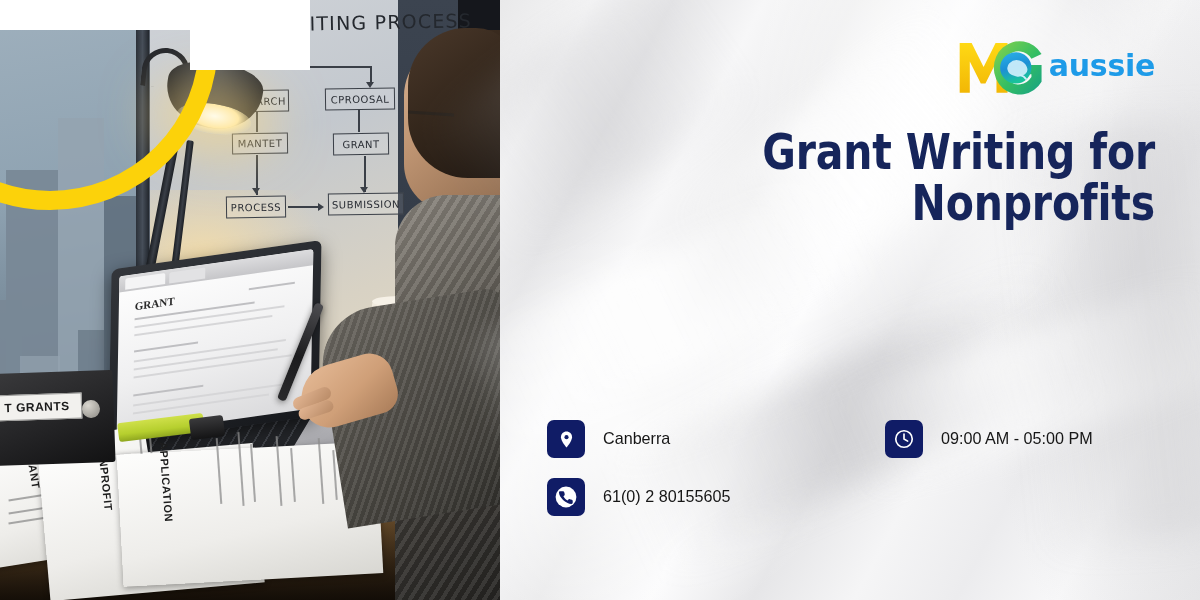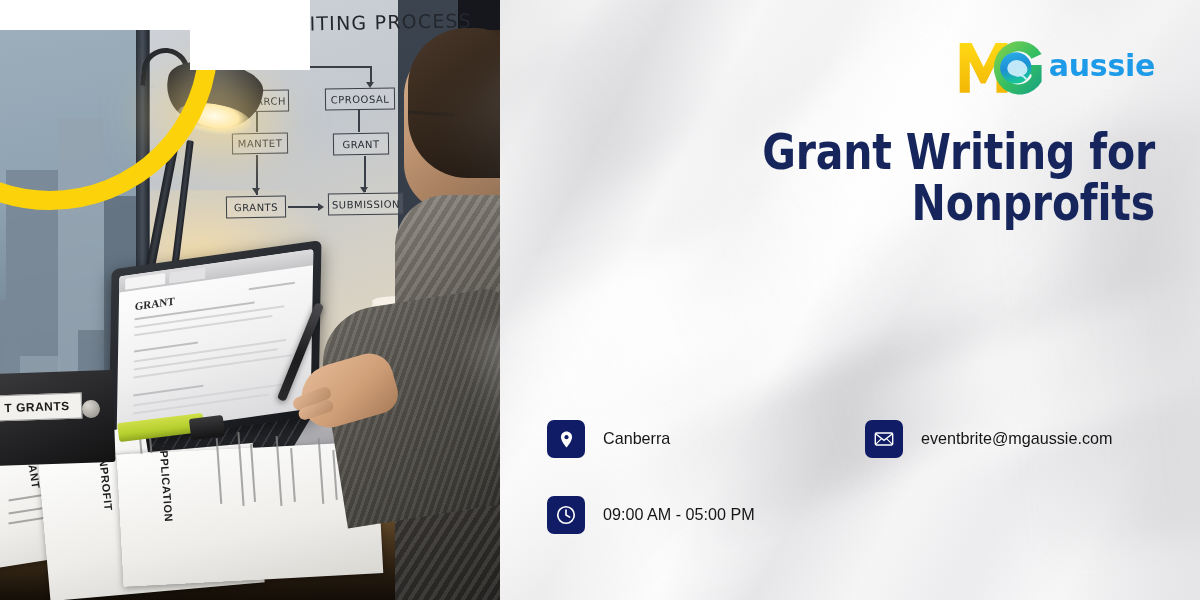--- a/index.html
+++ b/index.html
@@ -337,21 +337,21 @@
   }
   .yellow-bar span {
     margin-right:66px;
     font-family:"DejaVu Sans Condensed","Liberation Sans Narrow","Liberation Sans", sans-serif;
     font-size:28px; font-weight:700; color:#101010; letter-spacing:.2px;
     transform:scaleX(.94); transform-origin:right center;
   }
 
   .info-grid {
     position:absolute; left:547px; top:420px; width:620px; z-index:3;
-    display:grid; grid-template-columns:318px 300px; row-gap:38px;
+    display:grid; grid-template-columns:318px 300px; row-gap:38px;gap:20px;
   }
   .info-item { display:flex; align-items:center; gap:18px; }
   .info-icon {
     width:38px; height:38px; flex:0 0 38px;
     background:#101C66; border-radius:7px;
     display:flex; align-items:center; justify-content:center;
   }
   .info-text {
     font-size:17px; color:#161616; white-space:nowrap;
     font-family:"Liberation Sans", sans-serif;
@@ -384,21 +384,21 @@
     <div class="wb-line" style="left:240px; top:66px; width:132px; height:2px;"></div>
     <div class="wb-line" style="left:240px; top:66px; width:2px; height:18px;"></div>
     <div class="wb-line" style="left:370px; top:66px; width:2px; height:18px;"></div>
     <div class="wb-arrow" style="left:236px; top:82px;"></div>
     <div class="wb-arrow" style="left:366px; top:82px;"></div>
 
     <div class="wb-box" style="left:225px; top:90px;  width:64px; height:22px;">RESEARCH</div>
     <div class="wb-box" style="left:325px; top:88px;  width:70px; height:22px;">CPROOSAL</div>
     <div class="wb-box" style="left:232px; top:133px; width:56px; height:21px;">MANTET</div>
     <div class="wb-box" style="left:333px; top:133px; width:56px; height:22px;">GRANT</div>
-    <div class="wb-box" style="left:226px; top:196px; width:60px; height:22px;">GRANTS</div>
+    <div class="wb-box" style="left:226px; top:196px; width:60px; height:22px;">PROCESS</div>
     <div class="wb-box" style="left:328px; top:193px; width:76px; height:22px;">SUBMISSION</div>
 
     <div class="wb-line" style="left:256px; top:112px; width:2px; height:20px;"></div>
     <div class="wb-line" style="left:358px; top:110px; width:2px; height:22px;"></div>
     <div class="wb-line" style="left:256px; top:155px; width:2px; height:40px;"></div>
     <div class="wb-line" style="left:364px; top:156px; width:2px; height:36px;"></div>
     <div class="wb-line" style="left:288px; top:206px; width:30px; height:2px;"></div>
     <div class="wb-arrow" style="left:252px; top:188px;"></div>
     <div class="wb-arrow" style="left:360px; top:187px;"></div>
     <div class="wb-arrow-r" style="left:318px; top:203px;"></div>
@@ -544,36 +544,35 @@
     <div class="info-item">
       <span class="info-icon">
         <svg width="19" height="19" viewBox="0 0 24 24" aria-hidden="true">
           <path d="M12 2C8.1 2 5 5.1 5 9c0 5.2 7 13 7 13s7-7.8 7-13c0-3.9-3.1-7-7-7z" fill="#fff"></path>
           <circle cx="12" cy="9" r="2.6" fill="#101C66"></circle>
         </svg>
       </span>
       <span class="info-text">Canberra</span>
     </div>
 
-    <div class="info-item">
-      <span class="info-icon">
-        <svg width="22" height="22" viewBox="0 0 24 24" aria-hidden="true">
-          <rect x="2.5" y="5.5" width="19" height="13" rx="1.2" fill="none" stroke="#fff" stroke-width="1.5"></rect>
-          <path d="M2.8 6.2 L12 13.4 L21.2 6.2" fill="none" stroke="#fff" stroke-width="1.5"></path>
-          <path d="M2.8 17.9 L9.3 11.6 M21.2 17.9 L14.7 11.6" fill="none" stroke="#fff" stroke-width="1.3"></path>
-        </svg>
-      </span>
-      <span class="info-text">eventbrite@mgaussie.com</span>
-    </div>
 
     <div class="info-item">
       <span class="info-icon">
         <svg width="22" height="22" viewBox="0 0 24 24" aria-hidden="true">
           <circle cx="12" cy="12" r="9" fill="none" stroke="#fff" stroke-width="1.8"></circle>
           <path d="M12 6.6 L12 12 L16 14.3" fill="none" stroke="#fff" stroke-width="1.8" stroke-linecap="round" stroke-linejoin="round"></path>
         </svg>
       </span>
       <span class="info-text">09:00 AM - 05:00 PM</span>
     </div>
 
+    <div class="info-item">
+      <span class="info-icon">
+        <svg width="26" height="26" viewBox="0 0 24 24" aria-hidden="true">
+          <circle cx="12" cy="12" r="9.6" fill="#fff"></circle>
+          <path d="M9.3 6.6c.5 0 .9.3 1 .8l.5 1.9c.1.4 0 .9-.3 1.2l-.9.8c.8 1.7 2.2 3.1 3.9 3.9l.8-.9c.3-.3.8-.5 1.2-.3l1.9.5c.5.1.8.5.8 1v1.9c0 .6-.5 1.1-1.1 1.1C11.8 18.5 5.5 12.2 5.5 7.7c0-.6.5-1.1 1.1-1.1z" fill="#101C66"></path>
+        </svg>
+      </span>
+      <span class="info-text">61(0) 2 80155605</span>
+    </div>
 
   </div>
 </div>
 
 </body></html>

